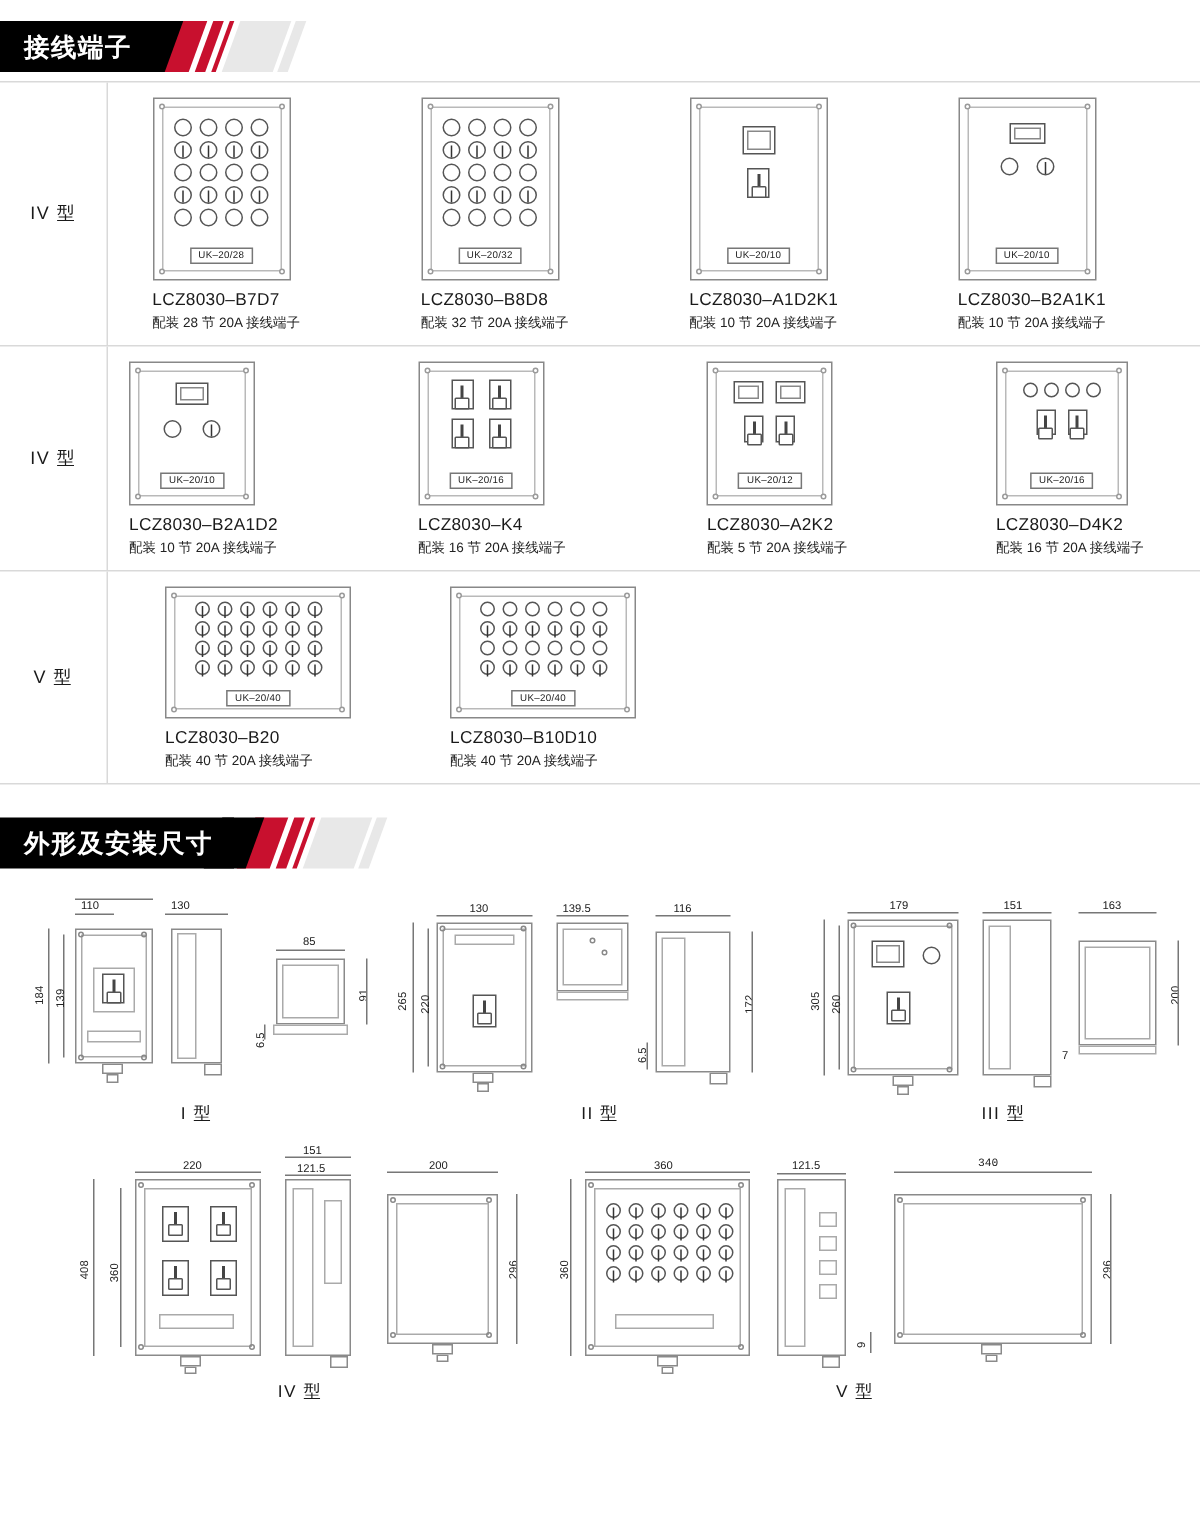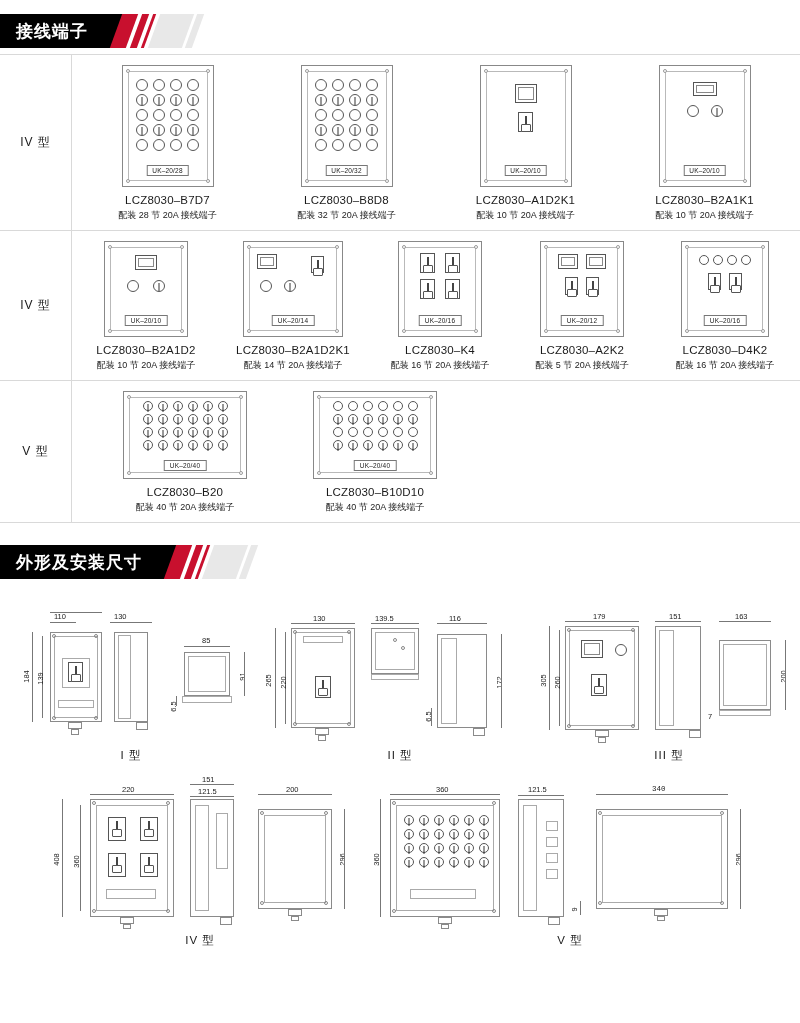--- a/index.html
+++ b/index.html
@@ -84,21 +84,20 @@
     flex: 1;
     display: flex;
     justify-content: space-around;
     align-items: flex-end;
     padding: 10px 6px 8px 6px;
   }
   .row-items.r2 { justify-content: space-between; padding-left: 14px; padding-right: 14px;}
   .item {
     display: flex;
     flex-direction: column;
-    align-items: center;
     width: 132px;
   }
   .item .cap {
     font-size: 11.5px;
     margin-top: 7px;
     letter-spacing: 0.2px;
     white-space: nowrap;
   }
   .item .sub {
     font-size: 9px;
@@ -435,42 +434,20 @@
                 <div class="btn"></div>
                 <div class="btn bar"></div>
               </div>
           </div>
           <div class="tag">UK–20/10</div>
         </div>
         <div class="cap">LCZ8030–B2A1D2</div>
         <div class="sub">配装 10 节 20A 接线端子</div>
       </div>
 
-      <div class="item" style="width:130px;">
-        <div class="panel" style="width:100px;height:96px;">
-          <div class="inner"></div>
-          <div class="corner c-tl"></div>
-            <div class="corner c-tr"></div>
-          <div class="corner c-bl"></div>
-            <div class="corner c-br"></div>
-          <div style="position:absolute;left:13px;top:12px;">
-              <div class="sq inner2" style="width:20px;height:15px;"></div>
-            </div>
-          <div style="position:absolute;right:18px;top:14px;">
-              <div class="sw" style="width:13px;height:17px;"></div>
-            </div>
-          <div style="position:absolute;left:16px;top:38px;display:flex;gap:12px;">
-            <div class="btn"></div>
-              <div class="btn bar"></div>
-          </div>
-          <div class="tag">UK–20/14</div>
-        </div>
-        <div class="cap">LCZ8030–B2A1D2K1</div>
-        <div class="sub">配装 14 节 20A 接线端子</div>
-      </div>
 
       <div class="item" style="width:120px;">
         <div class="panel" style="width:84px;height:96px;">
           <div class="inner"></div>
           <div class="corner c-tl"></div>
             <div class="corner c-tr"></div>
           <div class="corner c-bl"></div>
             <div class="corner c-br"></div>
           <div class="grid" style="top:11px;gap:6px;">
             <div class="grow" style="gap:10px;">
@@ -647,21 +624,21 @@
     <i class="s1"></i>
       <i class="s2"></i>
       <i class="s3"></i>
       <i class="s4"></i>
       <i class="s5"></i>
   </div>
 </div>
 
 <div class="dims">
 
-  <div class="dim-row" style="margin-top:25px;">
+  <div class="dim-row" style="margin-top:12px;">
 
     <div class="dim-group" style="width:262px;">
       <div class="dwg" style="width:250px;height:140px;">
 
         <div class="box" style="left:44px;top:28px;width:52px;height:90px;"></div>
         <div class="box thin" style="left:48px;top:32px;width:44px;height:82px;"></div>
         <div class="box thin" style="left:56px;top:54px;width:28px;height:30px;"></div>
         <div class="sw" style="position:absolute;left:62px;top:58px;width:15px;height:20px;"></div>
         <div class="tiny-circ" style="left:46px;top:30px;"></div>
         <div class="tiny-circ" style="left:88px;top:30px;"></div>

